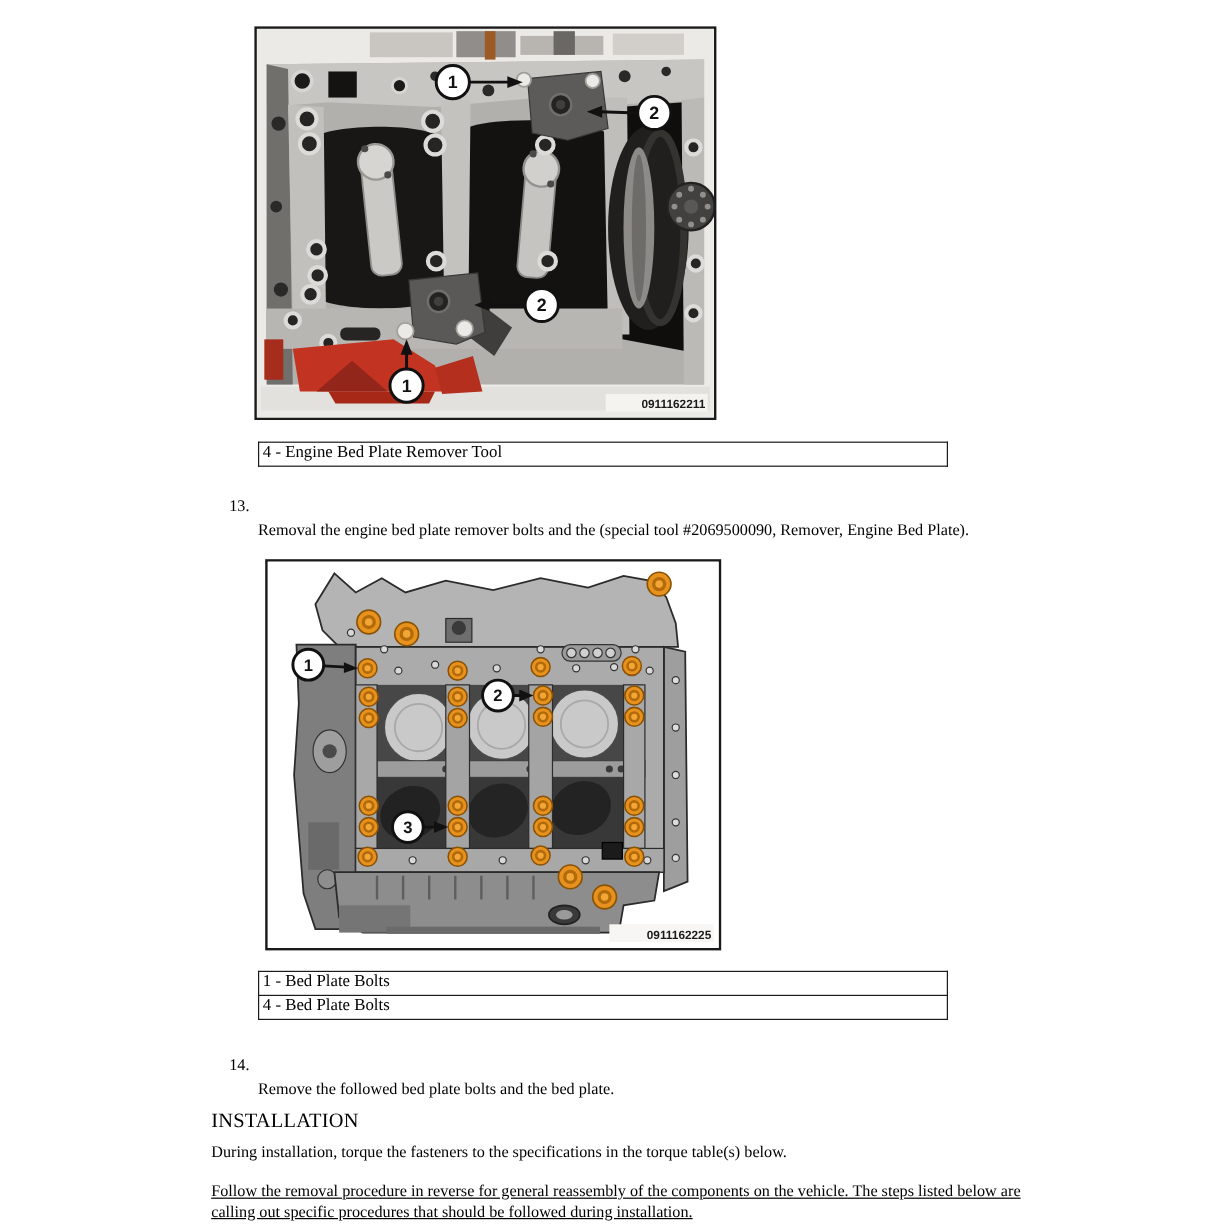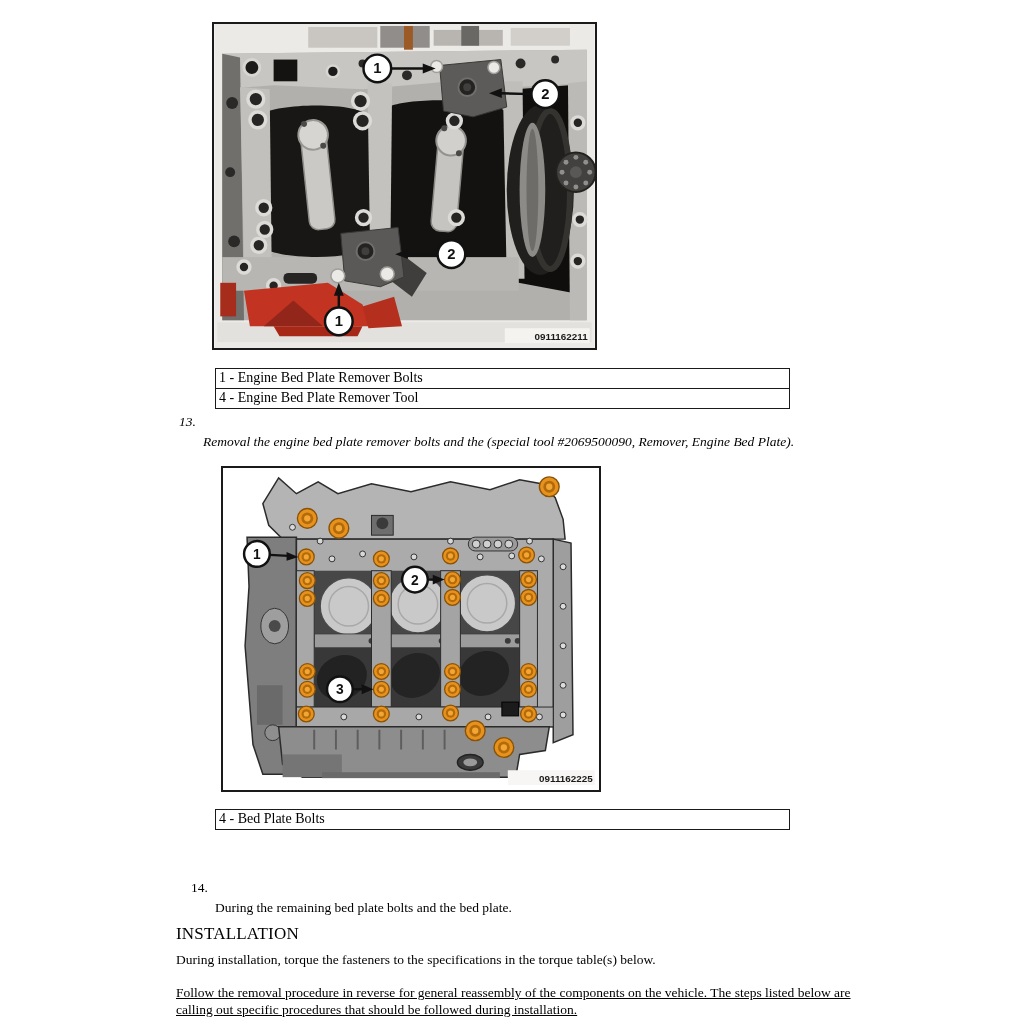--- a/index.html
+++ b/index.html
@@ -19,21 +19,21 @@
     width:575px;background:#fff;
   }
   .legend-table td{
     border:1.5px solid #1a1a1a;
     font-size:14px;line-height:18px;height:18px;
     padding:0 2px 1px 3px;white-space:nowrap;overflow:hidden;
   }
   .tbl1{left:215px;top:368px;}
   .tbl2{left:215px;top:809px;}
   .step{position:absolute;font-size:13.5px;line-height:18.5px;}
-  .step13{left:179px;top:413px;width:660px;font-style:italic;}
+  .step13{left:191px;top:413px;width:660px;}
   .step14{left:191px;top:879px;width:660px;}
   .step-num{position:absolute;left:0;top:0;}
   .step-text{display:block;margin-left:24px;margin-top:20px;}
   .section-heading{
     position:absolute;left:176px;top:924px;
     font-size:17px;font-weight:normal;letter-spacing:0.2px;
   }
   .para{position:absolute;left:176px;font-size:13.5px;line-height:16.5px;}
   .para1{top:952px;width:672px;}
   .para2{top:985px;width:676px;text-decoration:underline;}
@@ -190,23 +190,20 @@
       <text x="126" y="306" text-anchor="middle" font-family="Liberation Sans, sans-serif" font-size="15" font-weight="bold" fill="#111">1</text>
     </g>
 
     <rect x="294" y="308" width="86" height="15" fill="#f4f3f0"></rect>
     <text x="378" y="320" text-anchor="end" font-family="Liberation Sans, sans-serif" font-size="10" font-weight="bold" fill="#1a1a1a">0911162211</text>
   </svg>
 </div>
 
 <table class="legend-table tbl1">
   <tbody>
-    <tr>
-        <td>1 - Engine Bed Plate Remover Bolts</td>
-      </tr>
     <tr>
         <td>4 - Engine Bed Plate Remover Tool</td>
       </tr>
   </tbody>
 </table>
 
 <div class="step step13">
   <span class="step-num">13.</span>
   <span class="step-text">Removal the engine bed plate remover bolts and the (special tool #2069500090, Remover, Engine Bed Plate).</span>
 </div>
@@ -371,25 +368,28 @@
     </g>
 
     <rect x="288" y="306" width="88" height="15" fill="#f7f6f4"></rect>
     <text x="374" y="318" text-anchor="end" font-family="Liberation Sans, sans-serif" font-size="10" font-weight="bold" fill="#1a1a1a">0911162225</text>
   </svg>
 </div>
 
 <table class="legend-table tbl2">
   <tbody>
     <tr>
+        <td>1 - Bed Plate Bolts</td>
+      </tr>
+    <tr>
         <td>4 - Bed Plate Bolts</td>
       </tr>
   </tbody>
 </table>
 
 <div class="step step14">
   <span class="step-num">14.</span>
-  <span class="step-text">During the remaining bed plate bolts and the bed plate.</span>
+  <span class="step-text">Remove the followed bed plate bolts and the bed plate.</span>
 </div>
 
 <div class="section-heading">INSTALLATION</div>
 <div class="para para1">During installation, torque the fasteners to the specifications in the torque table(s) below.</div>
 <div class="para para2">Follow the removal procedure in reverse for general reassembly of the components on the vehicle. The steps listed below are calling out specific procedures that should be followed during installation.</div>
 
 </body></html>

